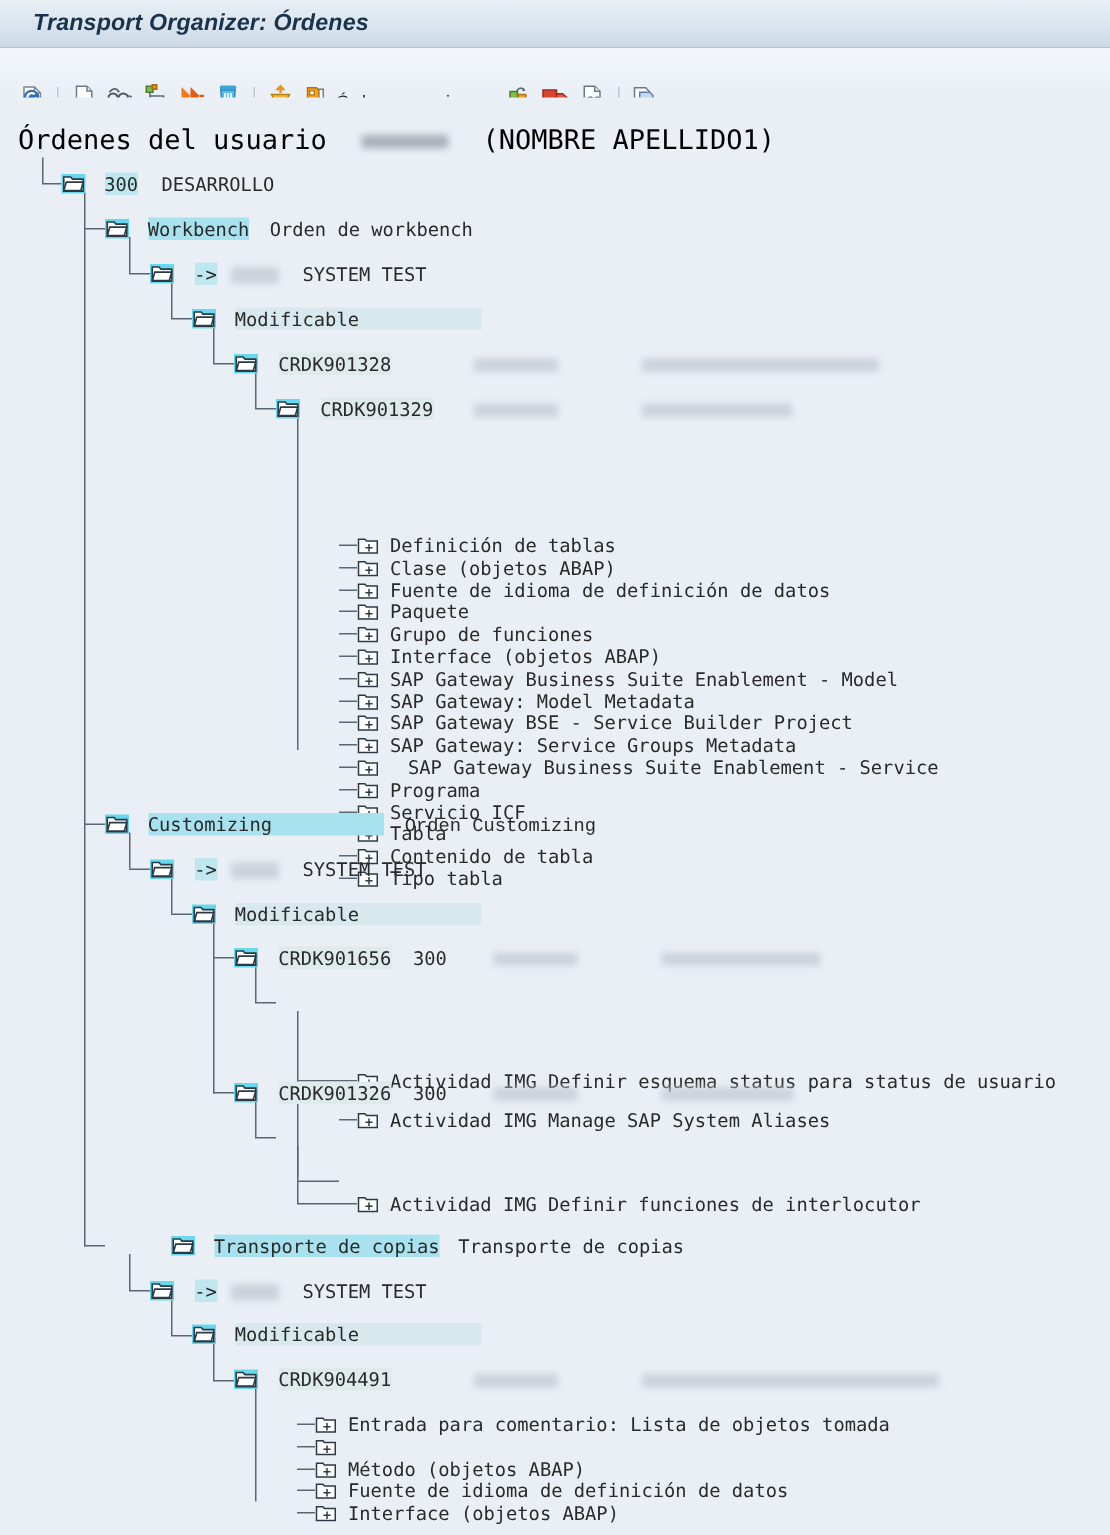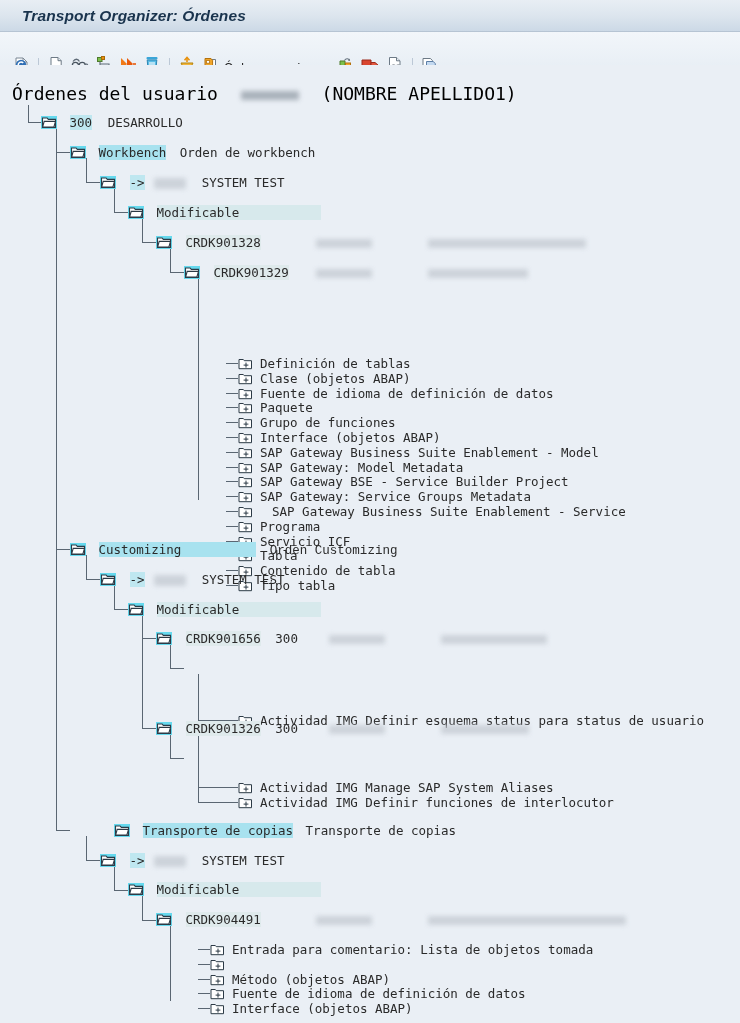--- a/index.html
+++ b/index.html
@@ -526,21 +526,21 @@
         </svg>
     </span>
     <span class="txt hl-pale" style="margin-left:6px;">CRDK901326</span>
     <span class="txt" style="margin-left:7px;">300</span>
     <span class="redact" style="width:56px;height:9px;margin-left:24px;"></span>
     <span class="redact" style="width:88px;height:9px;margin-left:48px;"></span>
   </div>
 
 
   <div id="cust-acts-2">
-      <div class="row" style="left: 226px; top: 715px;"><span class="dash" style="display:inline-block;width:12px;height:1px;background:#5a6672;vertical-align:4px;"></span><span style="display:inline-block;vertical-align:-2px;"><svg width="15" height="12" viewBox="0 0 15 12">
+      <div class="row" style="left: 226px; top: 674px;"><span class="dash" style="display:inline-block;width:12px;height:1px;background:#5a6672;vertical-align:4px;"></span><span style="display:inline-block;vertical-align:-2px;"><svg width="15" height="12" viewBox="0 0 15 12">
             <path d="M1 1.5h4.3l1 1.2h7.2v8H1z" fill="#ffffff" stroke="#2c3a46" stroke-width="1"></path>
             <path d="M8 4.6v5M5.6 7.1h4.8" stroke="#2c3a46" stroke-width="1"></path>
           </svg></span><span class="txt" style="margin-left:7px;">Actividad IMG  Manage SAP System Aliases</span></div>
       <div class="row" style="left: 226px; top: 729.8px;"><span class="dash" style="display:inline-block;width:12px;height:1px;background:#5a6672;vertical-align:4px;"></span><span style="display:inline-block;vertical-align:-2px;"><svg width="15" height="12" viewBox="0 0 15 12">
             <path d="M1 1.5h4.3l1 1.2h7.2v8H1z" fill="#ffffff" stroke="#2c3a46" stroke-width="1"></path>
             <path d="M8 4.6v5M5.6 7.1h4.8" stroke="#2c3a46" stroke-width="1"></path>
           </svg></span><span class="txt" style="margin-left:7px;">Actividad IMG  Definir funciones de interlocutor</span></div>
     </div>
 
   <div class="row" style="left:70px;top:758px;padding-left:44px;">

